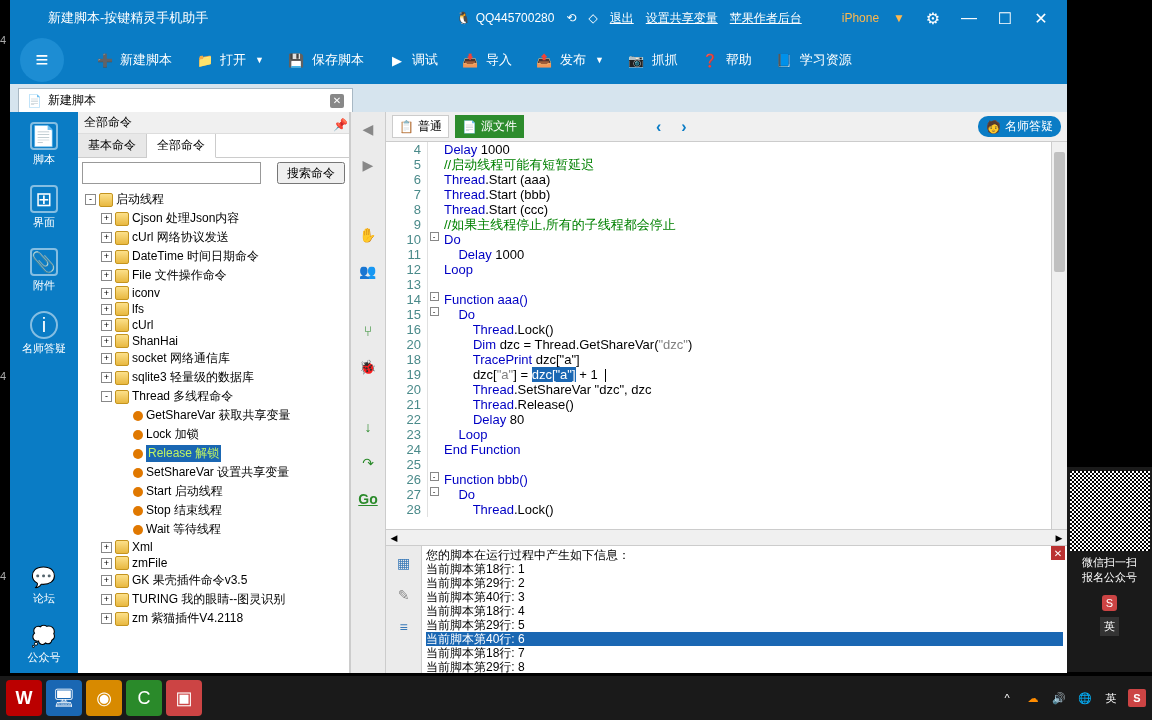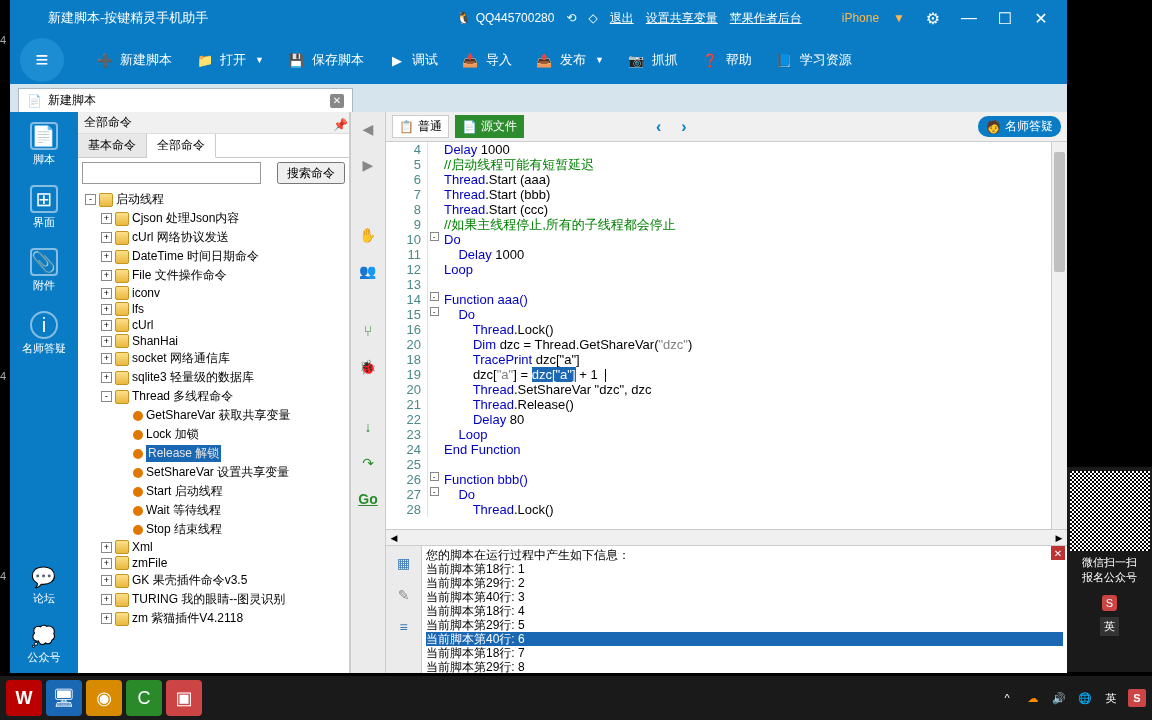--- a/index.html
+++ b/index.html
@@ -42,21 +42,21 @@
 .lp-search { display: flex; padding: 4px; gap: 16px; }
 .lp-search input { flex: 1; height: 22px; border: 1px solid #999; padding: 0 4px; font-size: 12px; }
 .lp-search button { height: 22px; padding: 0 8px; font-size: 12px; cursor: pointer; }
 .lp-tree { flex: 1; overflow-y: auto; overflow-x: auto; padding: 2px 4px; font-size: 12px; }
 .tree-node { display: flex; align-items: center; gap: 3px; padding: 1px 0; white-space: nowrap; cursor: pointer; }
 .tree-indent { display: inline-block; }
 .tree-toggle { width: 11px; height: 11px; display: inline-flex; align-items: center; justify-content: center; border: 1px solid #888; font-size: 9px; line-height: 1; cursor: pointer; }
 .tree-icon { width: 14px; height: 14px; display: inline-block; }
 .tree-folder { background: linear-gradient(#fce08a,#e8b840); border: 1px solid #c4941e; border-radius: 2px; }
 .tree-leaf { width: 10px; height: 10px; border-radius: 50%; background: #e07800; display: inline-block; margin-left: 2px; }
-.tree-label.selected { background: #1a67b3; color: #e5e5e5; padding: 0 2px; }
+.tree-label.selected { background: #1a67b3; color: #bef264; padding: 0 2px; }
 
 .gutter { width: 36px; background: #ebebeb; border-left: 1px solid #ccc; border-right: 1px solid #ccc; display: flex; flex-direction: column; align-items: center; padding-top: 6px; gap: 14px; }
 .gutter-btn { width: 22px; height: 22px; display: flex; align-items: center; justify-content: center; cursor: pointer; font-size: 14px; }
 .go-btn { color: #2a8a2a; font-weight: bold; text-decoration: underline; }
 
 .editor-area { flex: 1; display: flex; flex-direction: column; }
 .ed-toolbar { height: 30px; background: #f0f0f0; border-bottom: 1px solid #ccc; display: flex; align-items: center; padding: 0 6px; gap: 6px; font-size: 12px; }
 .ed-tbtn { padding: 2px 6px; border: 1px solid #ccc; background: #fff; cursor: pointer; display: flex; align-items: center; gap: 4px; }
 .ed-src { background: #2d8c2d; color: #fff; border: 1px solid #2d8c2d; }
 .ed-combo { width: 210px; height: 20px; border: 1px solid #0a7cc5; }
@@ -330,27 +330,27 @@
           <div class="tree-node">
             <span class="tree-indent" style="width:32px"></span>
             <span style="width:11px"></span>
             <span class="tree-leaf"></span>
             <span class="tree-label">Start 启动线程</span>
           </div>
           <div class="tree-node">
             <span class="tree-indent" style="width:32px"></span>
             <span style="width:11px"></span>
             <span class="tree-leaf"></span>
-            <span class="tree-label">Wait 等待线程</span>
+            <span class="tree-label">Stop 结束线程</span>
           </div>
           <div class="tree-node">
             <span class="tree-indent" style="width:32px"></span>
             <span style="width:11px"></span>
             <span class="tree-leaf"></span>
-            <span class="tree-label">Stop 结束线程</span>
+            <span class="tree-label">Wait 等待线程</span>
           </div>
           <div class="tree-node">
             <span class="tree-indent" style="width:16px"></span>
             <span class="tree-toggle">+</span>
             <span class="tree-icon tree-folder"></span>
             <span class="tree-label">Xml</span>
           </div>
           <div class="tree-node">
             <span class="tree-indent" style="width:16px"></span>
             <span class="tree-toggle">+</span>

